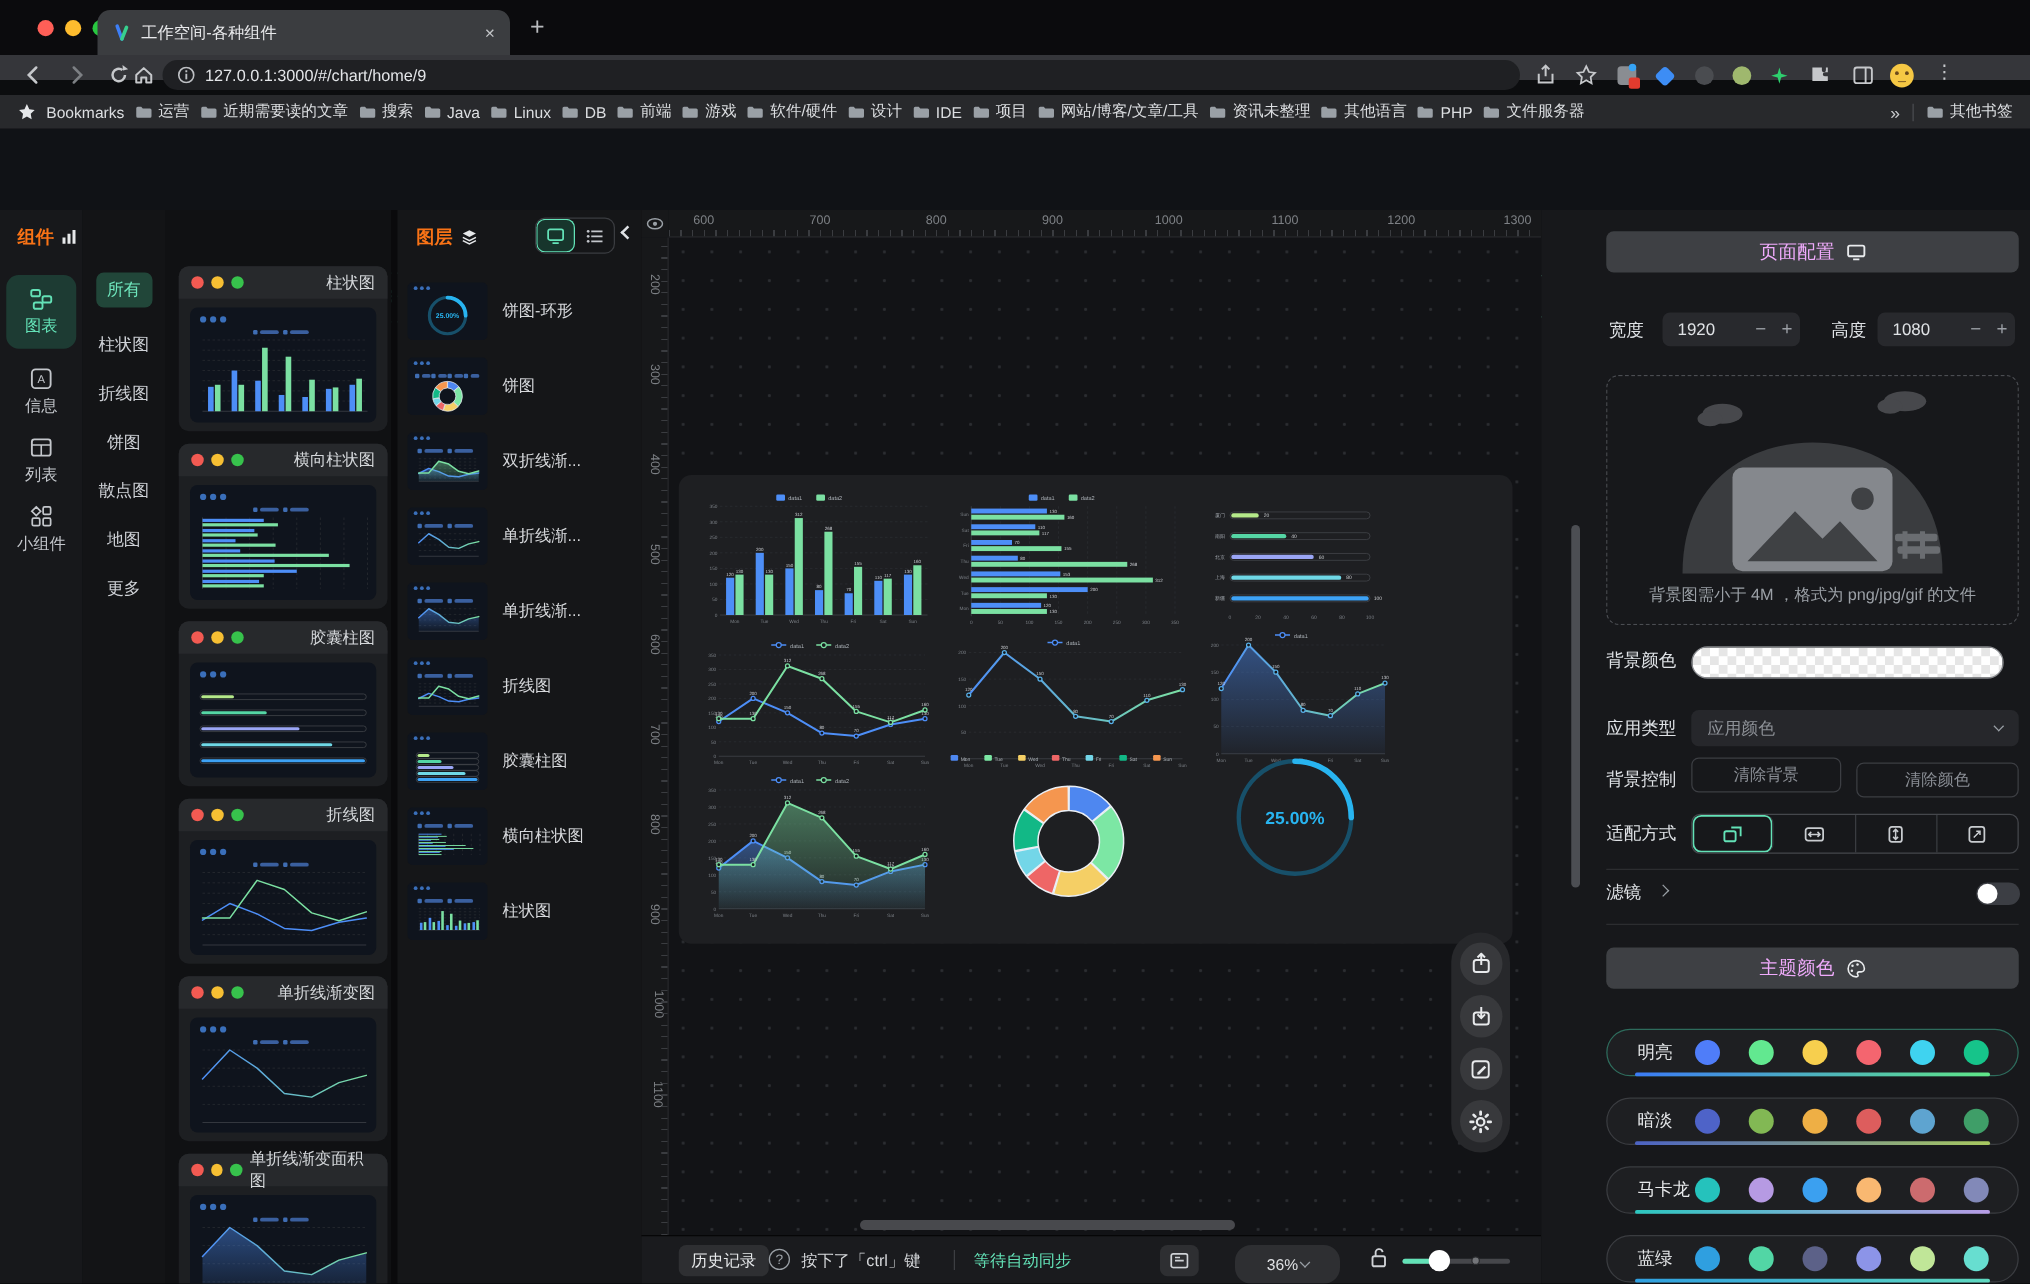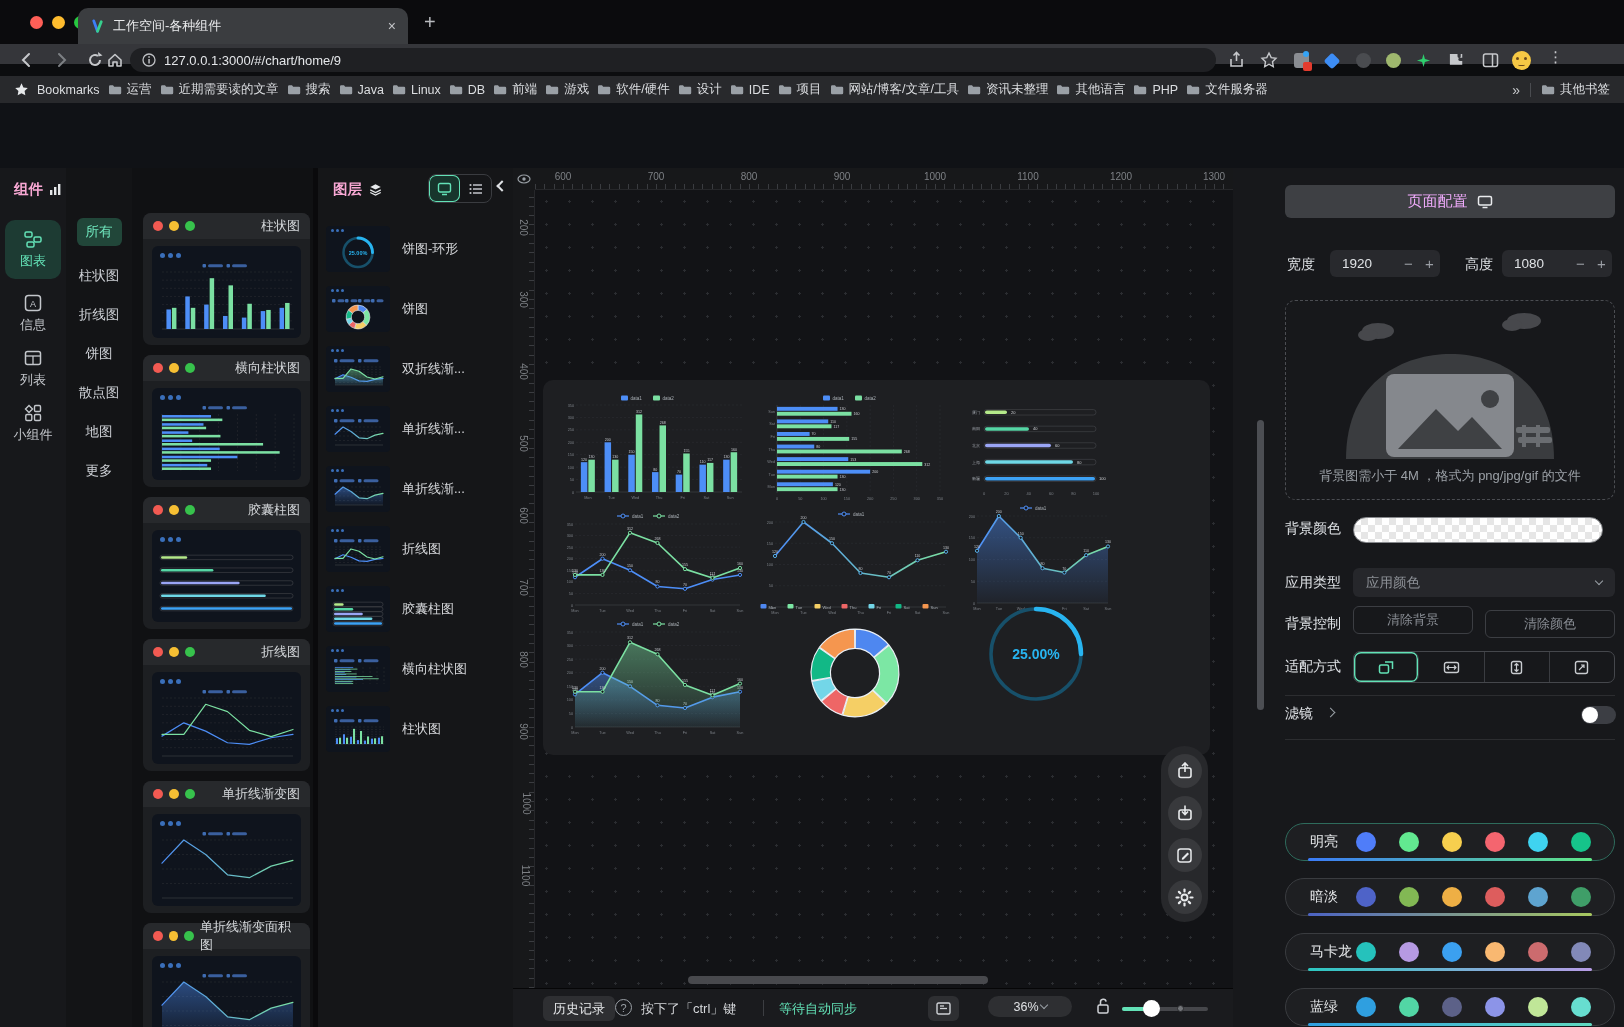--- a/index.html
+++ b/index.html
@@ -38,21 +38,21 @@
 #avatarTop{top:119px;width:30px;height:30px;border-radius:50%;background:#f2c9a2;overflow:hidden}
 #avatarTop b{position:absolute;left:3px;top:1px;width:24px;height:12px;border-radius:12px 12px 4px 4px;background:#7a4a2d}
 
 #rail{left:0;top:168px;width:66px;height:859px;background:#17181b}
 #cats{left:66px;top:168px;width:66px;height:859px;background:#131416}
 #cardsCol{left:132px;top:168px;width:181px;height:859px;background:#101113;overflow:hidden}
 #gapCol{left:313px;top:168px;width:5px;height:859px;background:#0a0a0c}
 #layersCol{left:318px;top:168px;width:195px;height:859px;background:#151618;overflow:hidden}
 #canvas{left:513px;top:168px;width:720px;height:859px;background:#121316;overflow:hidden}
 #rpanel{left:1233px;top:168px;width:391px;height:859px;background:#17181b;overflow:hidden}
-.phead{color:#f9a8d4;font-size:14.5px;font-weight:bold;display:flex;align-items:center;gap:6px}
+.phead{color:#f97316;font-size:14.5px;font-weight:bold;display:flex;align-items:center;gap:6px}
 .search{display:flex;align-items:center;background:#232528;border-radius:13px;height:27px;padding:0 8px}
 .search input{width:70px;background:transparent;border:none;outline:none;color:#dfe2e5;font-size:13px;font-family:"Liberation Sans",sans-serif}
 .search input::placeholder{color:#8b9097}
 .toggle2{display:flex;border:1px solid #3a3c40;border-radius:8px;height:29px;overflow:hidden}
 .toggle2 .cell{width:31px;display:flex;align-items:center;justify-content:center}
 .toggle2 .cell.on{box-shadow:inset 0 0 0 1px #63e2b7;border-radius:7px;background:#17352c}
 .rail-item{width:56px;margin:0 auto 14px;text-align:center;color:#c3c6cb;font-size:13px}
 .rail-item .ric{display:flex;justify-content:center;margin-bottom:3px}
 .rail-item.on{background:#1d3b33;border-radius:10px;padding:9px 0;color:#63e2b7}
 .cat{width:66px;text-align:center;color:#ced1d6;font-size:13.5px;margin-bottom:21px}
@@ -86,21 +86,21 @@
 #floatbar{left:648px;top:578px;width:47px;height:176px;background:#27282b;border-radius:24px;display:flex;flex-direction:column;align-items:center;justify-content:space-evenly}
 .fbtn{width:34px;height:34px;border-radius:50%;background:#38393c;display:flex;align-items:center;justify-content:center}
 #statusbar{left:0;bottom:0;width:720px;height:39px;background:#1a1b1e;border-top:1px solid #060607}
 .sbi{position:absolute;top:7px}
 #histBtn{left:30px;height:25px;padding:0 10px;background:#2e2f32;border-radius:6px;color:#e6e8ea;font-size:13px;display:flex;align-items:center}
 #helpIc{left:102px;top:10px;width:17px;height:17px;border:1.5px solid #9aa0a6;border-radius:50%;color:#9aa0a6;font-size:11px;display:flex;align-items:center;justify-content:center}
 #keyHint{left:128px;top:11px;color:#d5d7da;font-size:13px}
 #sbSep{left:250px;top:11px;width:1px;height:16px;background:#3c3e42}
 #syncTxt{left:266px;top:11px;color:#63e2b7;font-size:13px}
 #panelBtn{left:415px;width:31px;height:25px;background:#2e2f32;border-radius:6px;display:flex;align-items:center;justify-content:center}
-#zoomSel{left:475px;width:84px;height:21px;background:#2e2f32;border-radius:13px;display:flex;align-items:center;justify-content:center;gap:2px;color:#dfe1e4;font-size:12.5px}
+#zoomSel{left:475px;width:84px;height:31px;background:#2e2f32;border-radius:13px;display:flex;align-items:center;justify-content:center;gap:2px;color:#dfe1e4;font-size:12.5px}
 .chev{width:6px;height:6px;border-right:1.6px solid #9aa0a6;border-bottom:1.6px solid #9aa0a6;transform:rotate(45deg);margin-top:-3px}
 #lockIc{left:583px;top:9px}
 #sliderTrack{left:609px;top:18px;width:86px;height:4px;background:#46474b;border-radius:2px}
 #sliderFill{left:609px;top:18px;width:28px;height:4px;background:#63e2b7;border-radius:2px}
 #sliderKnob{left:630px;top:11px;width:17px;height:17px;background:#fff;border-radius:50%}
 #sliderDot{left:664px;top:16px;width:7px;height:7px;background:#737579;border-radius:50%;border:1.5px solid #2a2b2e}
 
 .pbar{position:absolute;left:52px;width:330px;height:33px;background:#3e4044;border-radius:6px;display:flex;align-items:center;justify-content:center;color:#f0abfc;font-size:15px;gap:9px}
 .lbl{position:absolute;color:#dfe2e6;font-size:14px}
 .stepper{position:absolute;width:110px;height:27px;background:#28292d;border-radius:6px;display:flex;align-items:center;color:#dfe2e5;font-size:13.5px}
@@ -1462,20 +1462,29 @@
           </svg>
         </span>
     </div>
     <div class="divi" style="top:527px"></div>
     <span class="lbl" style="left:52px;top:537px">滤镜</span>
     <span class="a" style="left:94px;top:541px;width:7px;height:7px;border-right:1.6px solid #9aa0a6;border-top:1.6px solid #9aa0a6;transform:rotate(45deg)"></span>
     <div id="toggleFilter" class="a">
         <i></i>
       </div>
     <div class="divi" style="top:571px"></div>
+    <div class="pbar" style="top:590px">
+      <span>主题颜色</span>
+      <svg width="16" height="16" viewBox="0 0 16 16">
+          <path d="M8 1.5 a6.5 6.5 0 1 0 0 13 c1.4 0 1.8-1 1.2-1.8 c-.7-.9-.2-2.2 1.1-2.2 H12 a2.5 2.5 0 0 0 2.5-2.5 A6.5 6.5 0 0 0 8 1.5 Z" stroke="#e9ebed" stroke-width="1.3" fill="none"></path>
+          <circle cx="5" cy="5.5" r="1" fill="#e9ebed"></circle>
+          <circle cx="9" cy="4.5" r="1" fill="#e9ebed"></circle>
+          <circle cx="4.5" cy="9.5" r="1" fill="#e9ebed"></circle>
+        </svg>
+    </div>
     <div id="themeRows">
         <div class="theme-row on" style="top:655px">
     <span class="tname">明亮</span>
     <span class="tcdot" style="background:#4f7df9"></span>
           <span class="tcdot" style="background:#62e890"></span>
           <span class="tcdot" style="background:#f7cf4e"></span>
           <span class="tcdot" style="background:#f4656f"></span>
           <span class="tcdot" style="background:#3fd3f0"></span>
           <span class="tcdot" style="background:#16c48a"></span>
     <span class="tgrad" style="background:linear-gradient(90deg,#3b7bf7,#5fe787)"></span>

